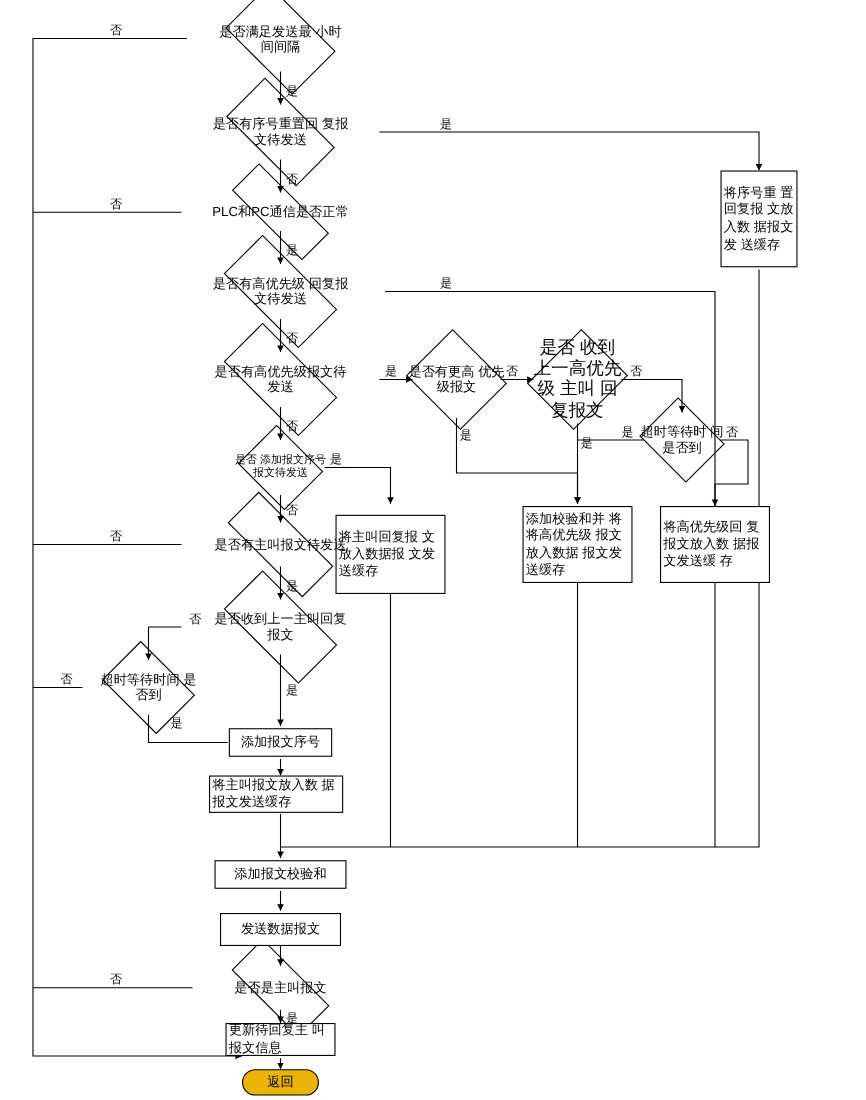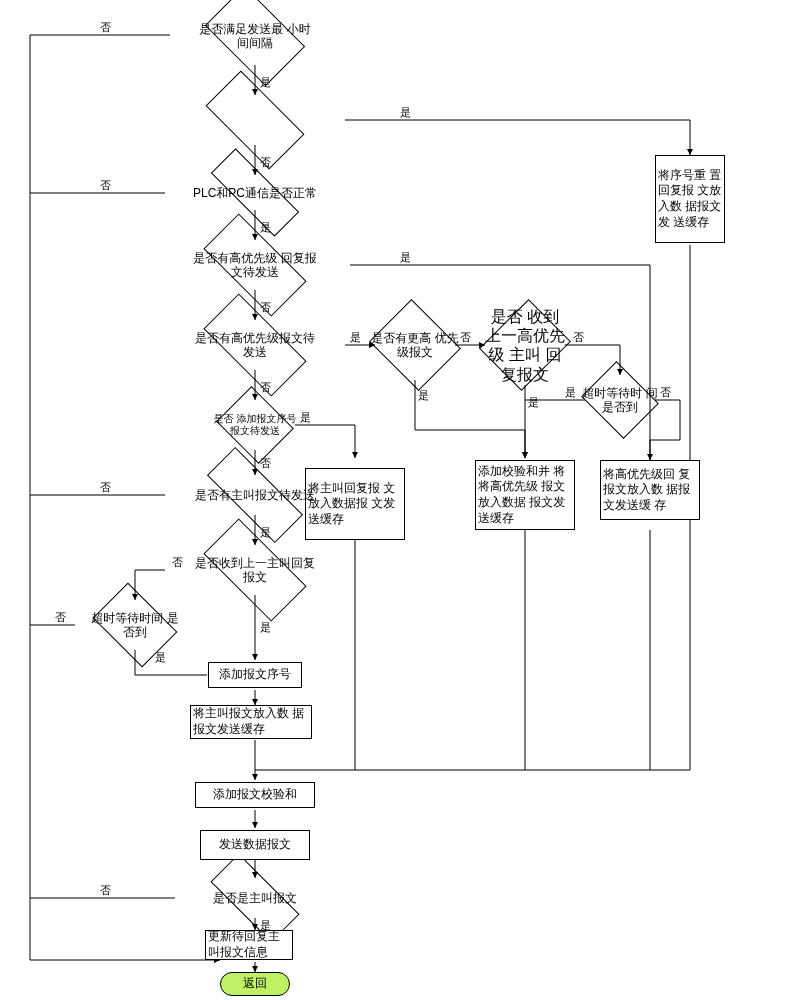--- a/index.html
+++ b/index.html
@@ -41,21 +41,21 @@
       line-height: 1.2;
       z-index: 2;
     }
     .rect {
       border: 1px solid #000;
       background: #fff;
     }
     .terminator {
       border: 1px solid #000;
       border-radius: 18px;
-      background: #bef264;
+      background: #eab308;
       font-family: Liberation Serif, serif;
     }
     .label {
       position: absolute;
       font-size: 11px;
       background: transparent;
     }
     svg.arrows {
       position: absolute;
       top: 0;
@@ -156,20 +156,22 @@
   <line x1="255" y1="962" x2="255" y2="972" class="arrow-line" marker-end="url(#ah)"></line>
 </svg>
 
 <div class="diamond" style="left:212px; top:8px; width:86px; height:56px;">
   <div class="diamond-shape"></div>
     <div class="diamond-text">是否满足发送最
 小时间间隔</div>
 </div>
 <div class="diamond" style="left:210px; top:95px; width:90px; height:50px;">
   <div class="diamond-shape"></div>
+    <div class="diamond-text">是否有序号重置回
+复报文待发送</div>
 </div>
 <div class="diamond" style="left:210px; top:175px; width:90px; height:35px;">
   <div class="diamond-shape"></div>
     <div class="diamond-text">PLC和PC通信是否正常</div>
 </div>
 <div class="diamond" style="left:207px; top:240px; width:96px; height:50px;">
   <div class="diamond-shape"></div>
     <div class="diamond-text">是否有高优先级
 回复报文待发送</div>
 </div>
@@ -218,37 +220,37 @@
   <div class="diamond-shape"></div>
     <div class="diamond-text">超时等待时
 间是否到</div>
 </div>
 
 <div class="node rect" style="left:655px; top:155px; width:70px; height:88px;">将序号重
 置回复报
 文放入数
 据报文发
 送缓存</div>
-<div class="node rect" style="left:600px; top:460px; width:100px; height:60px;">将高优先级回
+<div class="node rect" style="left:600px; top:460px; width:100px; height:70px;">将高优先级回
 复报文放入数
 据报文发送缓
 存</div>
 <div class="node rect" style="left:475px; top:460px; width:100px; height:70px;">添加校验和并
 将将高优先级
 报文放入数据
 报文发送缓存</div>
 <div class="node rect" style="left:305px; top:468px; width:100px; height:72px;">将主叫回复报
 文放入数据报
 文发送缓存</div>
 <div class="node rect" style="left:208px; top:662px; width:94px; height:26px;">添加报文序号</div>
 <div class="node rect" style="left:190px; top:705px; width:122px; height:34px;">将主叫报文放入数
 据报文发送缓存</div>
 <div class="node rect" style="left:195px; top:782px; width:120px; height:26px;">添加报文校验和</div>
 <div class="node rect" style="left:200px; top:830px; width:110px; height:30px;">发送数据报文</div>
-<div class="node rect" style="left:205px; top:930px; width:88px; height:30px;">更新待回复主
+<div class="node rect" style="left:205px; top:930px; width:100px; height:30px;">更新待回复主
 叫报文信息</div>
 
 <div class="node terminator" style="left:220px; top:972px; width:70px; height:24px;">返回</div>
 
 <div class="label" style="left:260px; top:75px;">是</div>
 <div class="label" style="left:100px; top:20px;">否</div>
 <div class="label" style="left:260px; top:155px;">否</div>
 <div class="label" style="left:400px; top:105px;">是</div>
 <div class="label" style="left:100px; top:178px;">否</div>
 <div class="label" style="left:260px; top:220px;">是</div>

